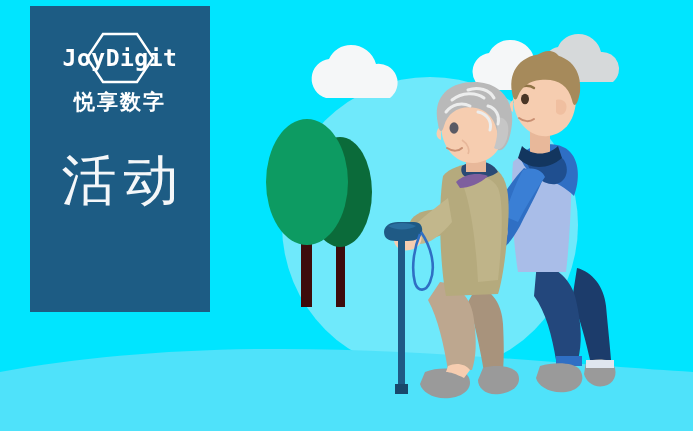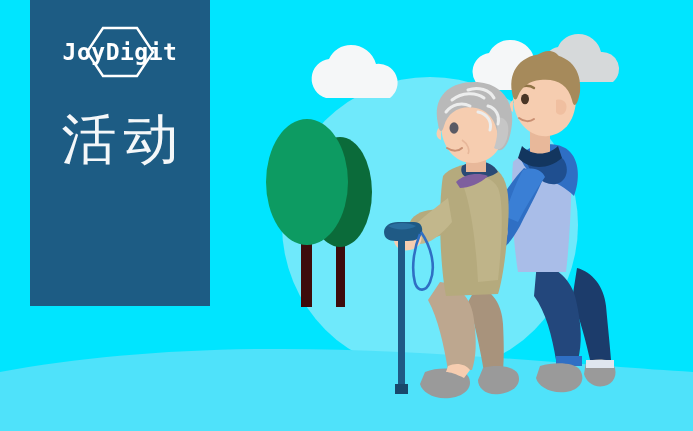--- a/index.html
+++ b/index.html
@@ -21,21 +21,21 @@
     position: absolute;
     left: 0;
     top: 0;
     width: 693px;
     height: 431px;
     display: block;
   }
   #title-panel {
     position: absolute;
     left: 30px;
-    top: 0;
+    top: 6px;
     width: 180px;
     height: 306px;
     background: #1d5c84;
     z-index: 5;
     display: flex;
     flex-direction: column;
     align-items: center;
     box-sizing: border-box;
   }
   #logo-block {
@@ -79,21 +79,21 @@
     letter-spacing: 2px;
     line-height: 1.1;
     white-space: nowrap;
   }
   #panel-divider {
     width: 40px;
     height: 0;
     margin-top: 14px;
   }
   #main-title {
-    margin-top: 16px;
+    margin-top: 22px;
     display: flex;
     flex-direction: row;
     align-items: flex-end;
   }
   .title-line {
     font-size: 55px;
     font-weight: normal;
     color: #f4f7f9;
     letter-spacing: 7px;
     line-height: 1.15;
@@ -245,20 +245,21 @@
 
   <div id="title-panel">
 
     <div id="logo-block">
       <div id="logo-mark">
         <svg id="logo-hex" viewBox="0 0 70 52">
           <polygon points="18,2 52,2 68,26 52,50 18,50 2,26" fill="none" stroke="#ffffff" stroke-width="2.4"></polygon>
         </svg>
         <span id="logo-wordmark">JoyDigit</span>
       </div>
+      <div id="logo-cn">悦享数字</div>
     </div>
 
     <div id="panel-divider"></div>
 
     <div id="main-title">
       <div class="title-line">活动</div>
     </div>
 
   </div>
 

